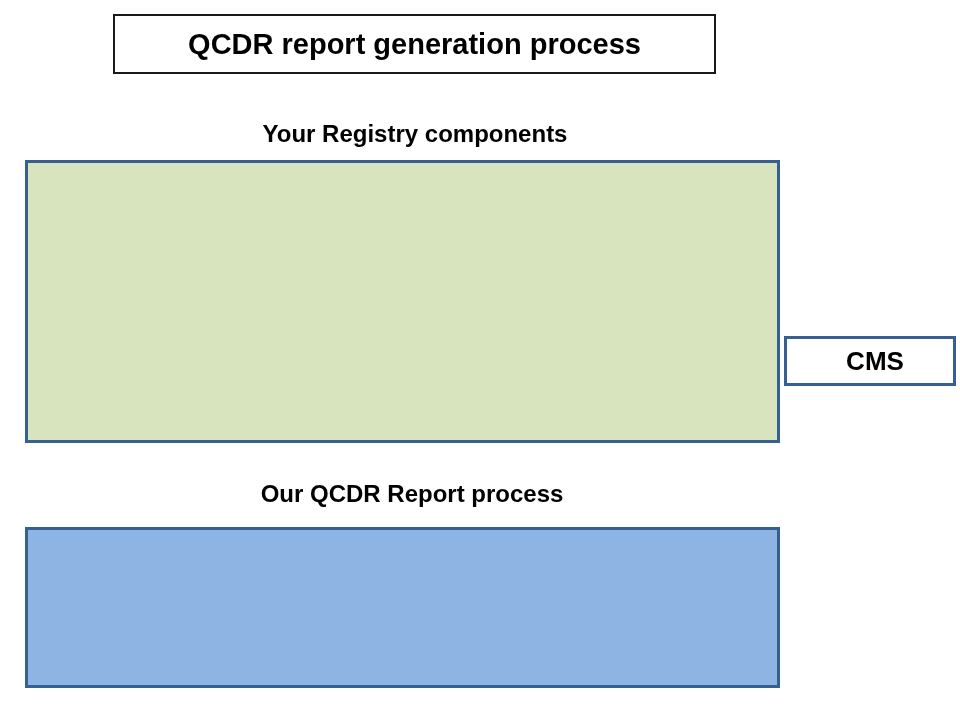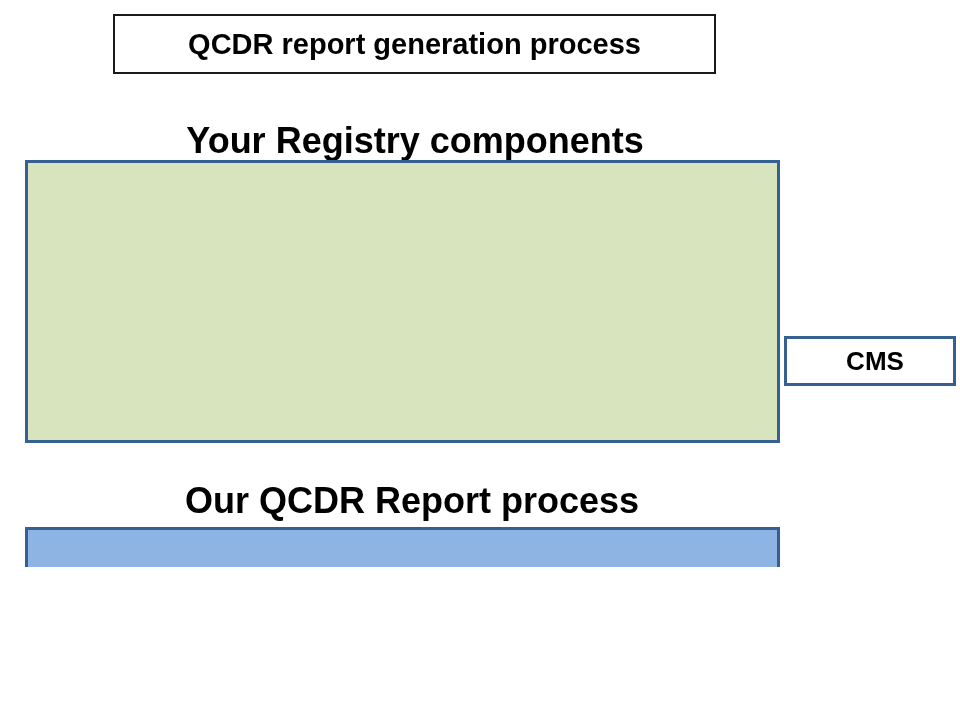--- a/index.html
+++ b/index.html
@@ -3,21 +3,21 @@
 <meta charset="utf-8">
 <style>
   html, body {
     margin: 0;
     padding: 0;
     background: #ffffff;
   }
   .slide {
     position: relative;
     width: 960px;
-    height: 567px;
+    height: 720px;
     background: #ffffff;
     font-family: "Liberation Sans", sans-serif;
     overflow: hidden;
   }
   .title-box {
     position: absolute;
     left: 113px;
     top: 14px;
     width: 599px;
     height: 56px;
@@ -28,21 +28,21 @@
     justify-content: center;
   }
   .title-text {
     font-size: 29px;
     font-weight: bold;
     color: #000000;
     white-space: nowrap;
   }
   .section-label {
     position: absolute;
-    font-size: 36px;
+    font-size: 24px;
     font-weight: bold;
     color: #000000;
     text-align: center;
     white-space: nowrap;
   }
   .label-registry {
     left: 45px;
     top: 120px;
     width: 740px;
   }

